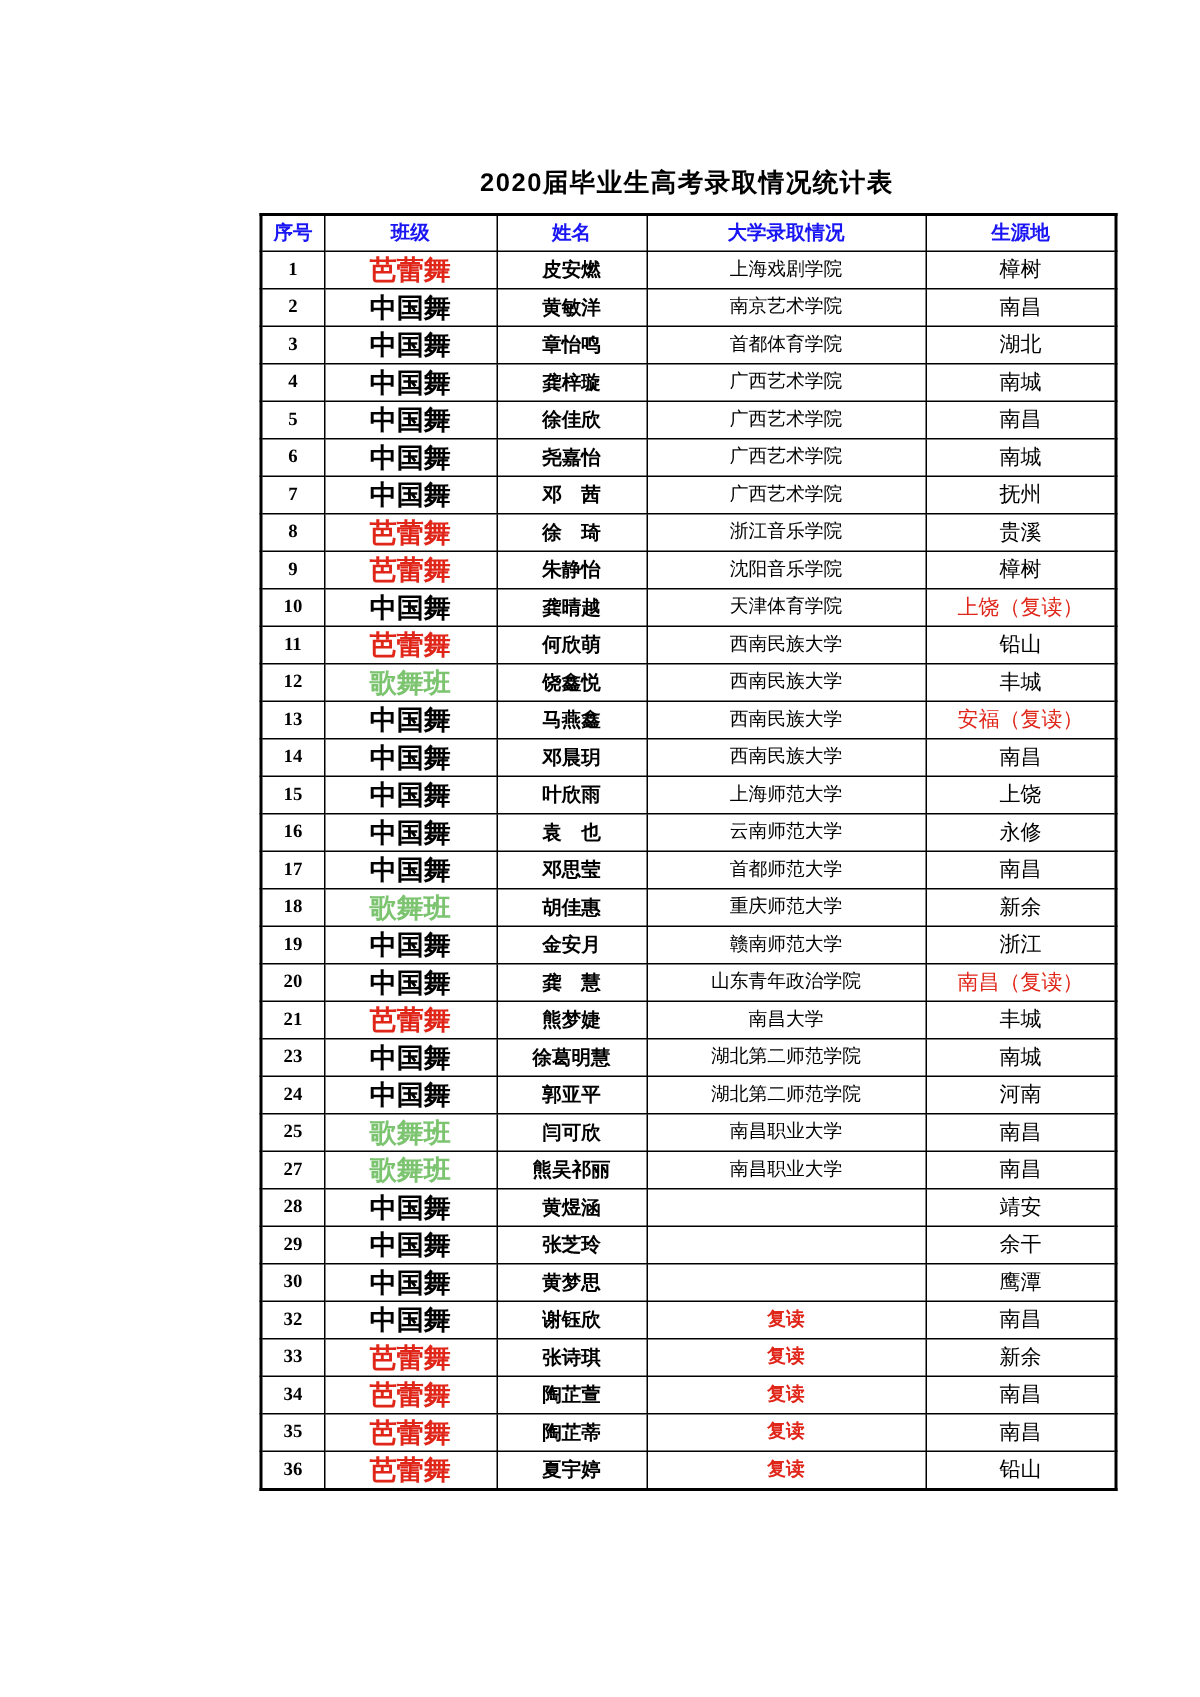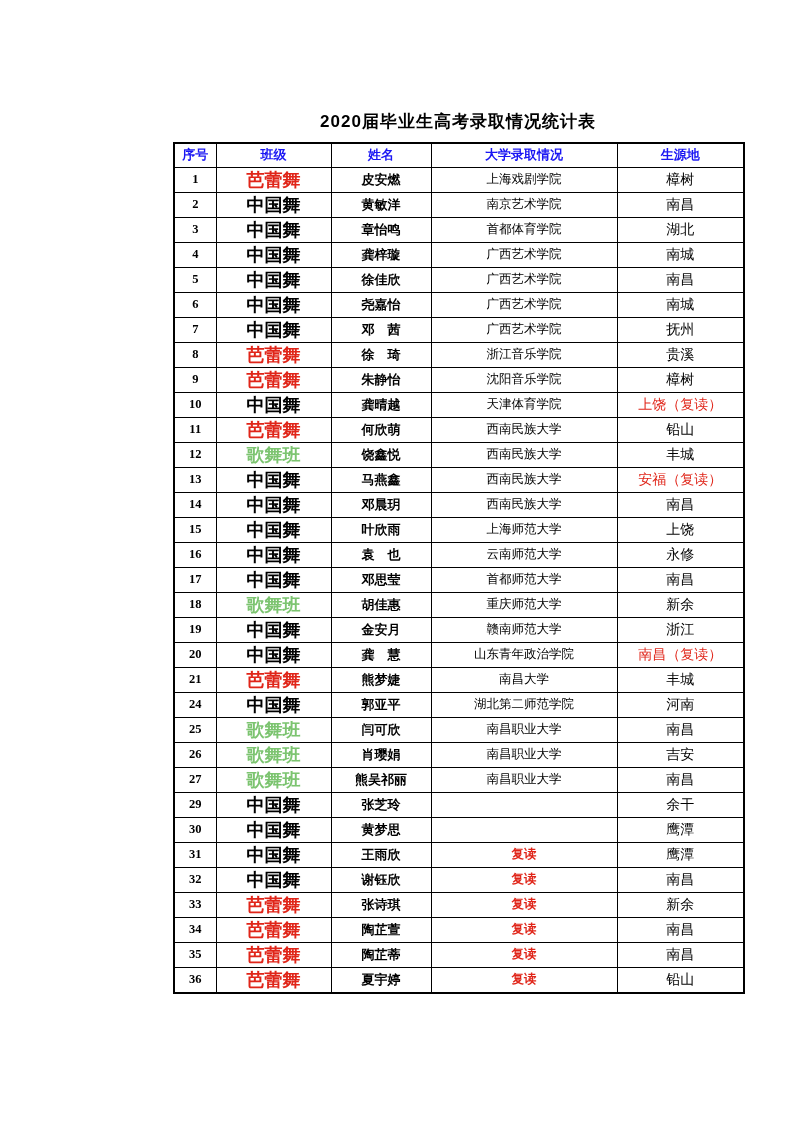--- a/index.html
+++ b/index.html
@@ -209,66 +209,66 @@
           <td class="c-org t-red">南昌（复读）</td>
         </tr>
         <tr class="row">
           <td class="c-no">21</td>
           <td class="c-cls t-red">芭蕾舞</td>
           <td class="c-name">熊梦婕</td>
           <td class="c-adm">南昌大学</td>
           <td class="c-org">丰城</td>
         </tr>
         <tr class="row">
+          <td class="c-no">23</td>
+          <td class="c-cls">中国舞</td>
+          <td class="c-name">徐葛明慧</td>
+          <td class="c-adm">湖北第二师范学院</td>
+          <td class="c-org">南城</td>
+        </tr>
+        <tr class="row">
           <td class="c-no">24</td>
           <td class="c-cls">中国舞</td>
           <td class="c-name">郭亚平</td>
           <td class="c-adm">湖北第二师范学院</td>
           <td class="c-org">河南</td>
         </tr>
         <tr class="row">
           <td class="c-no">25</td>
           <td class="c-cls t-green">歌舞班</td>
           <td class="c-name">闫可欣</td>
           <td class="c-adm">南昌职业大学</td>
           <td class="c-org">南昌</td>
         </tr>
         <tr class="row">
-          <td class="c-no">26</td>
-          <td class="c-cls t-green">歌舞班</td>
-          <td class="c-name">肖璎娟</td>
-          <td class="c-adm">南昌职业大学</td>
-          <td class="c-org">吉安</td>
-        </tr>
-        <tr class="row">
           <td class="c-no">27</td>
           <td class="c-cls t-green">歌舞班</td>
           <td class="c-name">熊吴祁丽</td>
           <td class="c-adm">南昌职业大学</td>
           <td class="c-org">南昌</td>
         </tr>
         <tr class="row">
+          <td class="c-no">28</td>
+          <td class="c-cls">中国舞</td>
+          <td class="c-name">黄煜涵</td>
+          <td class="c-adm"></td>
+          <td class="c-org">靖安</td>
+        </tr>
+        <tr class="row">
           <td class="c-no">29</td>
           <td class="c-cls">中国舞</td>
           <td class="c-name">张芝玲</td>
           <td class="c-adm"></td>
           <td class="c-org">余干</td>
         </tr>
         <tr class="row">
           <td class="c-no">30</td>
           <td class="c-cls">中国舞</td>
           <td class="c-name">黄梦思</td>
           <td class="c-adm"></td>
-          <td class="c-org">鹰潭</td>
-        </tr>
-        <tr class="row">
-          <td class="c-no">31</td>
-          <td class="c-cls">中国舞</td>
-          <td class="c-name">王雨欣</td>
-          <td class="c-adm t-red t-bold">复读</td>
           <td class="c-org">鹰潭</td>
         </tr>
         <tr class="row">
           <td class="c-no">32</td>
           <td class="c-cls">中国舞</td>
           <td class="c-name">谢钰欣</td>
           <td class="c-adm t-red t-bold">复读</td>
           <td class="c-org">南昌</td>
         </tr>
         <tr class="row">

